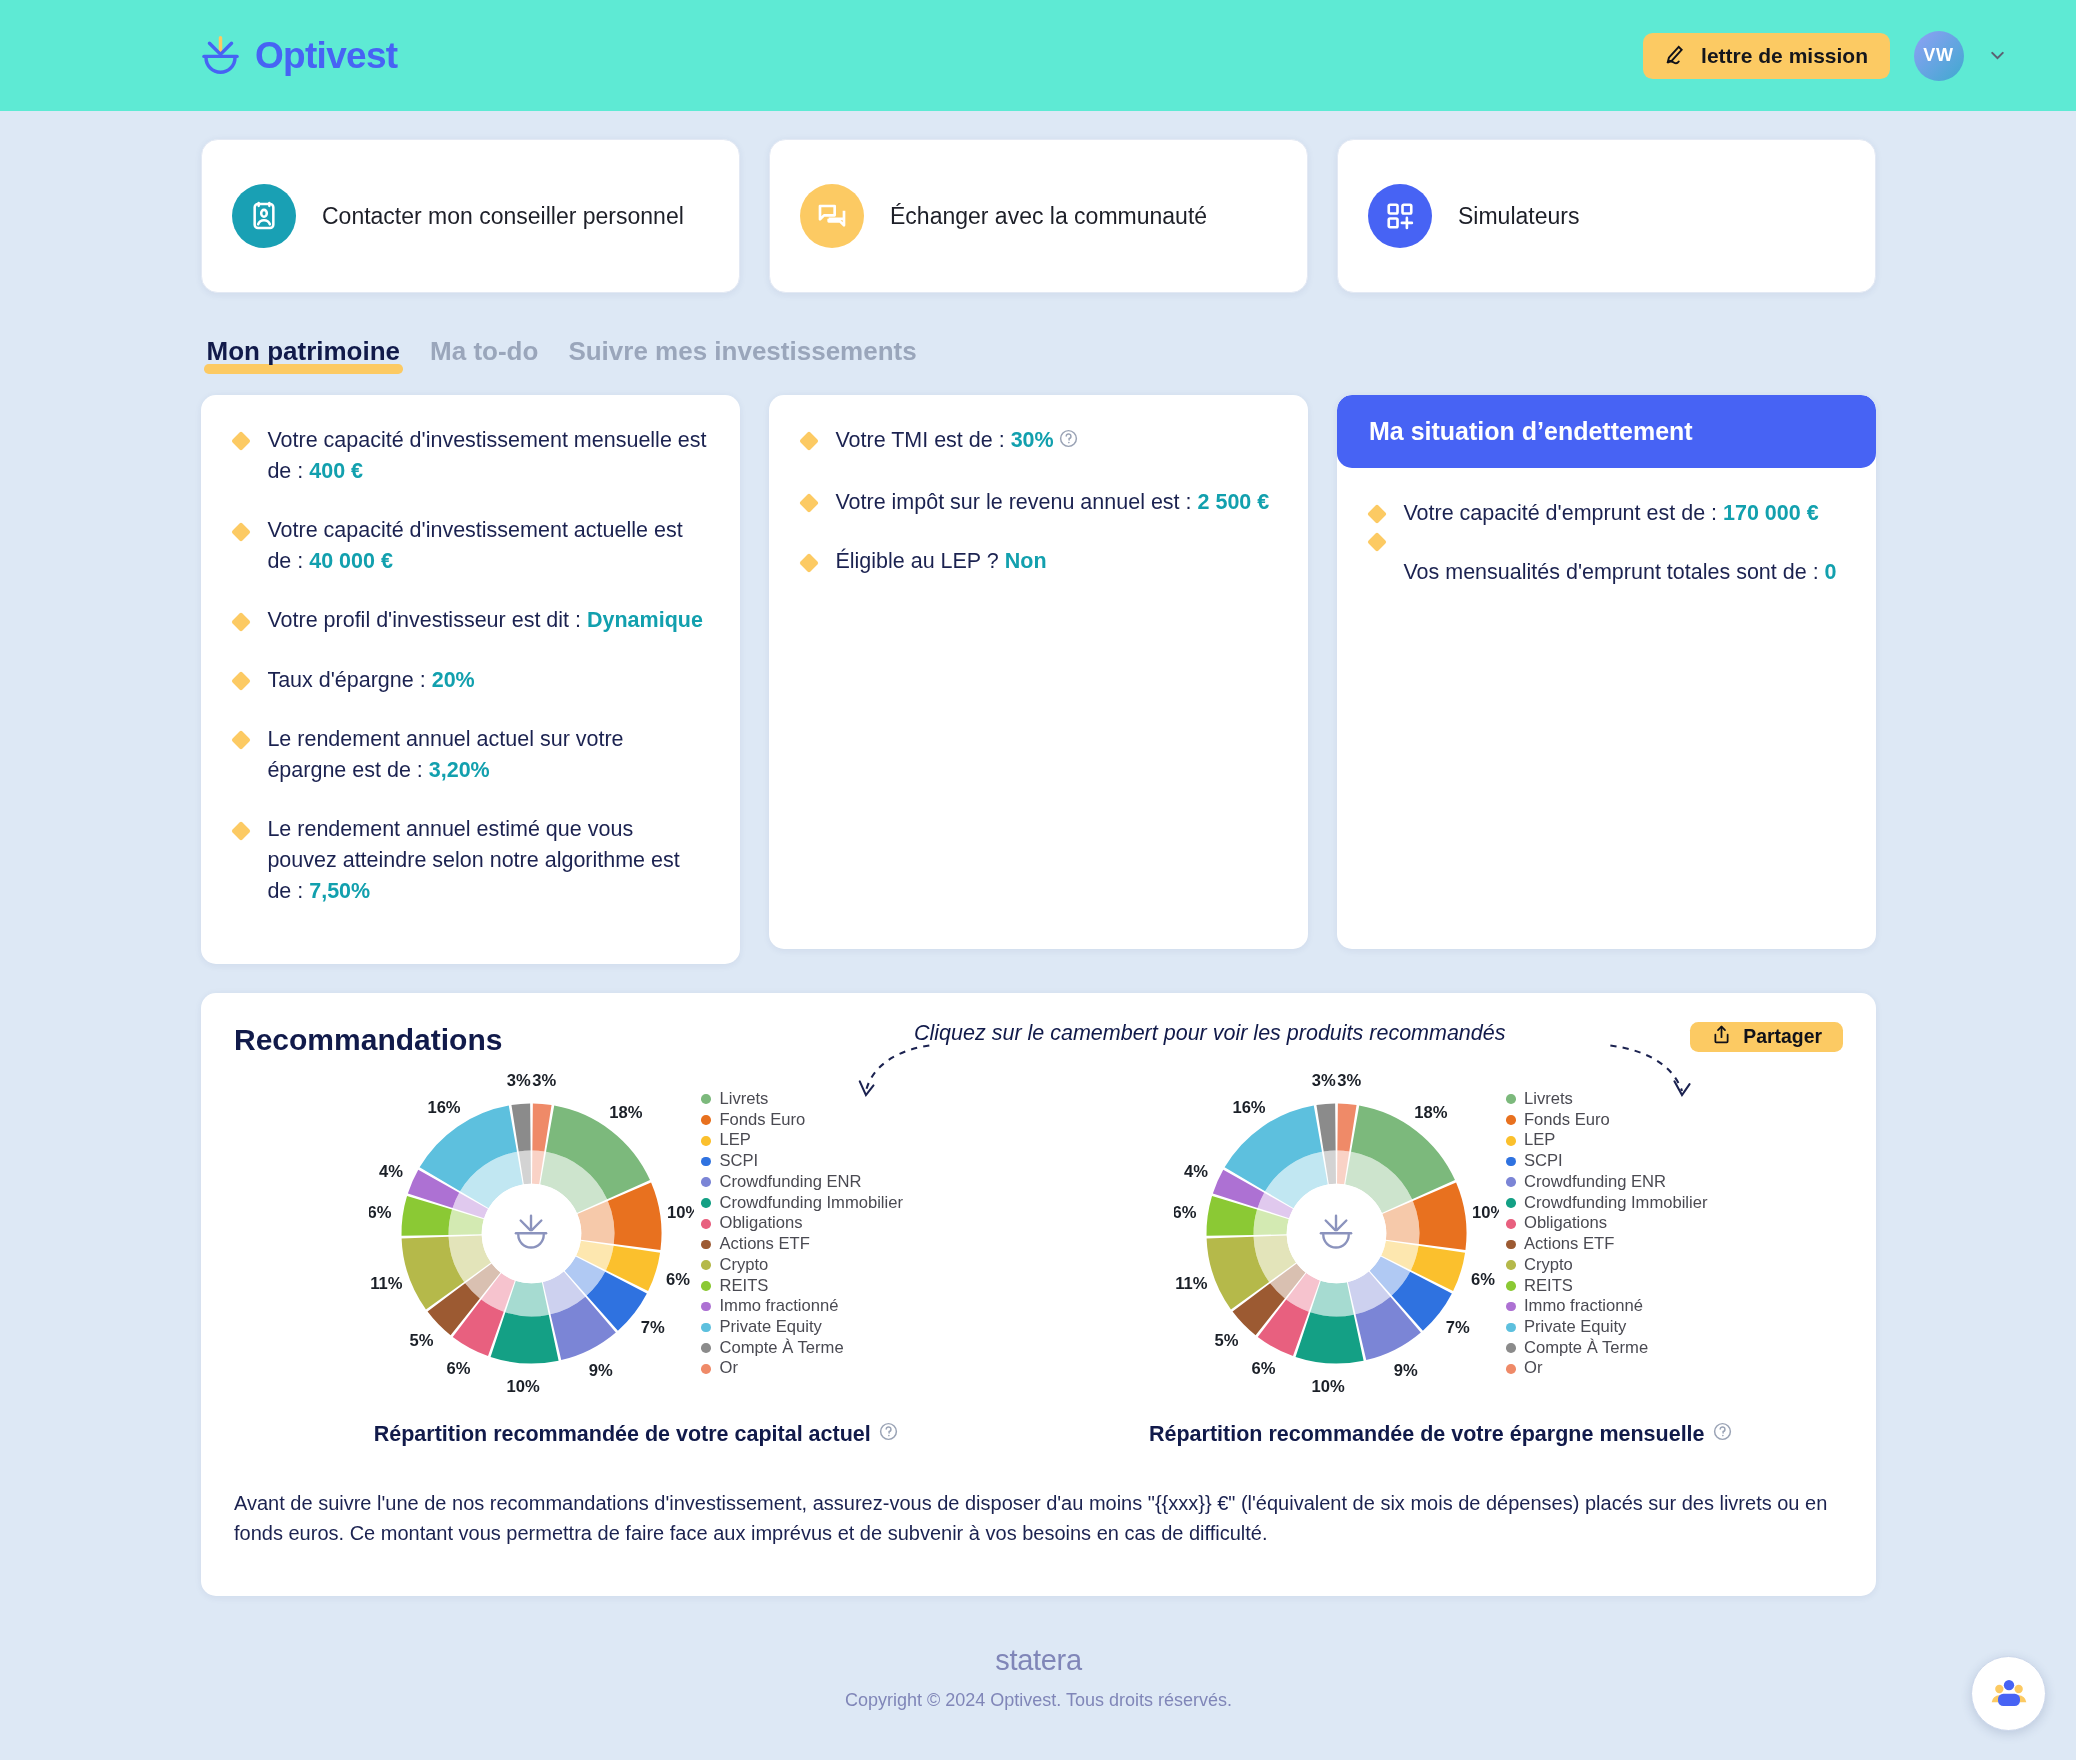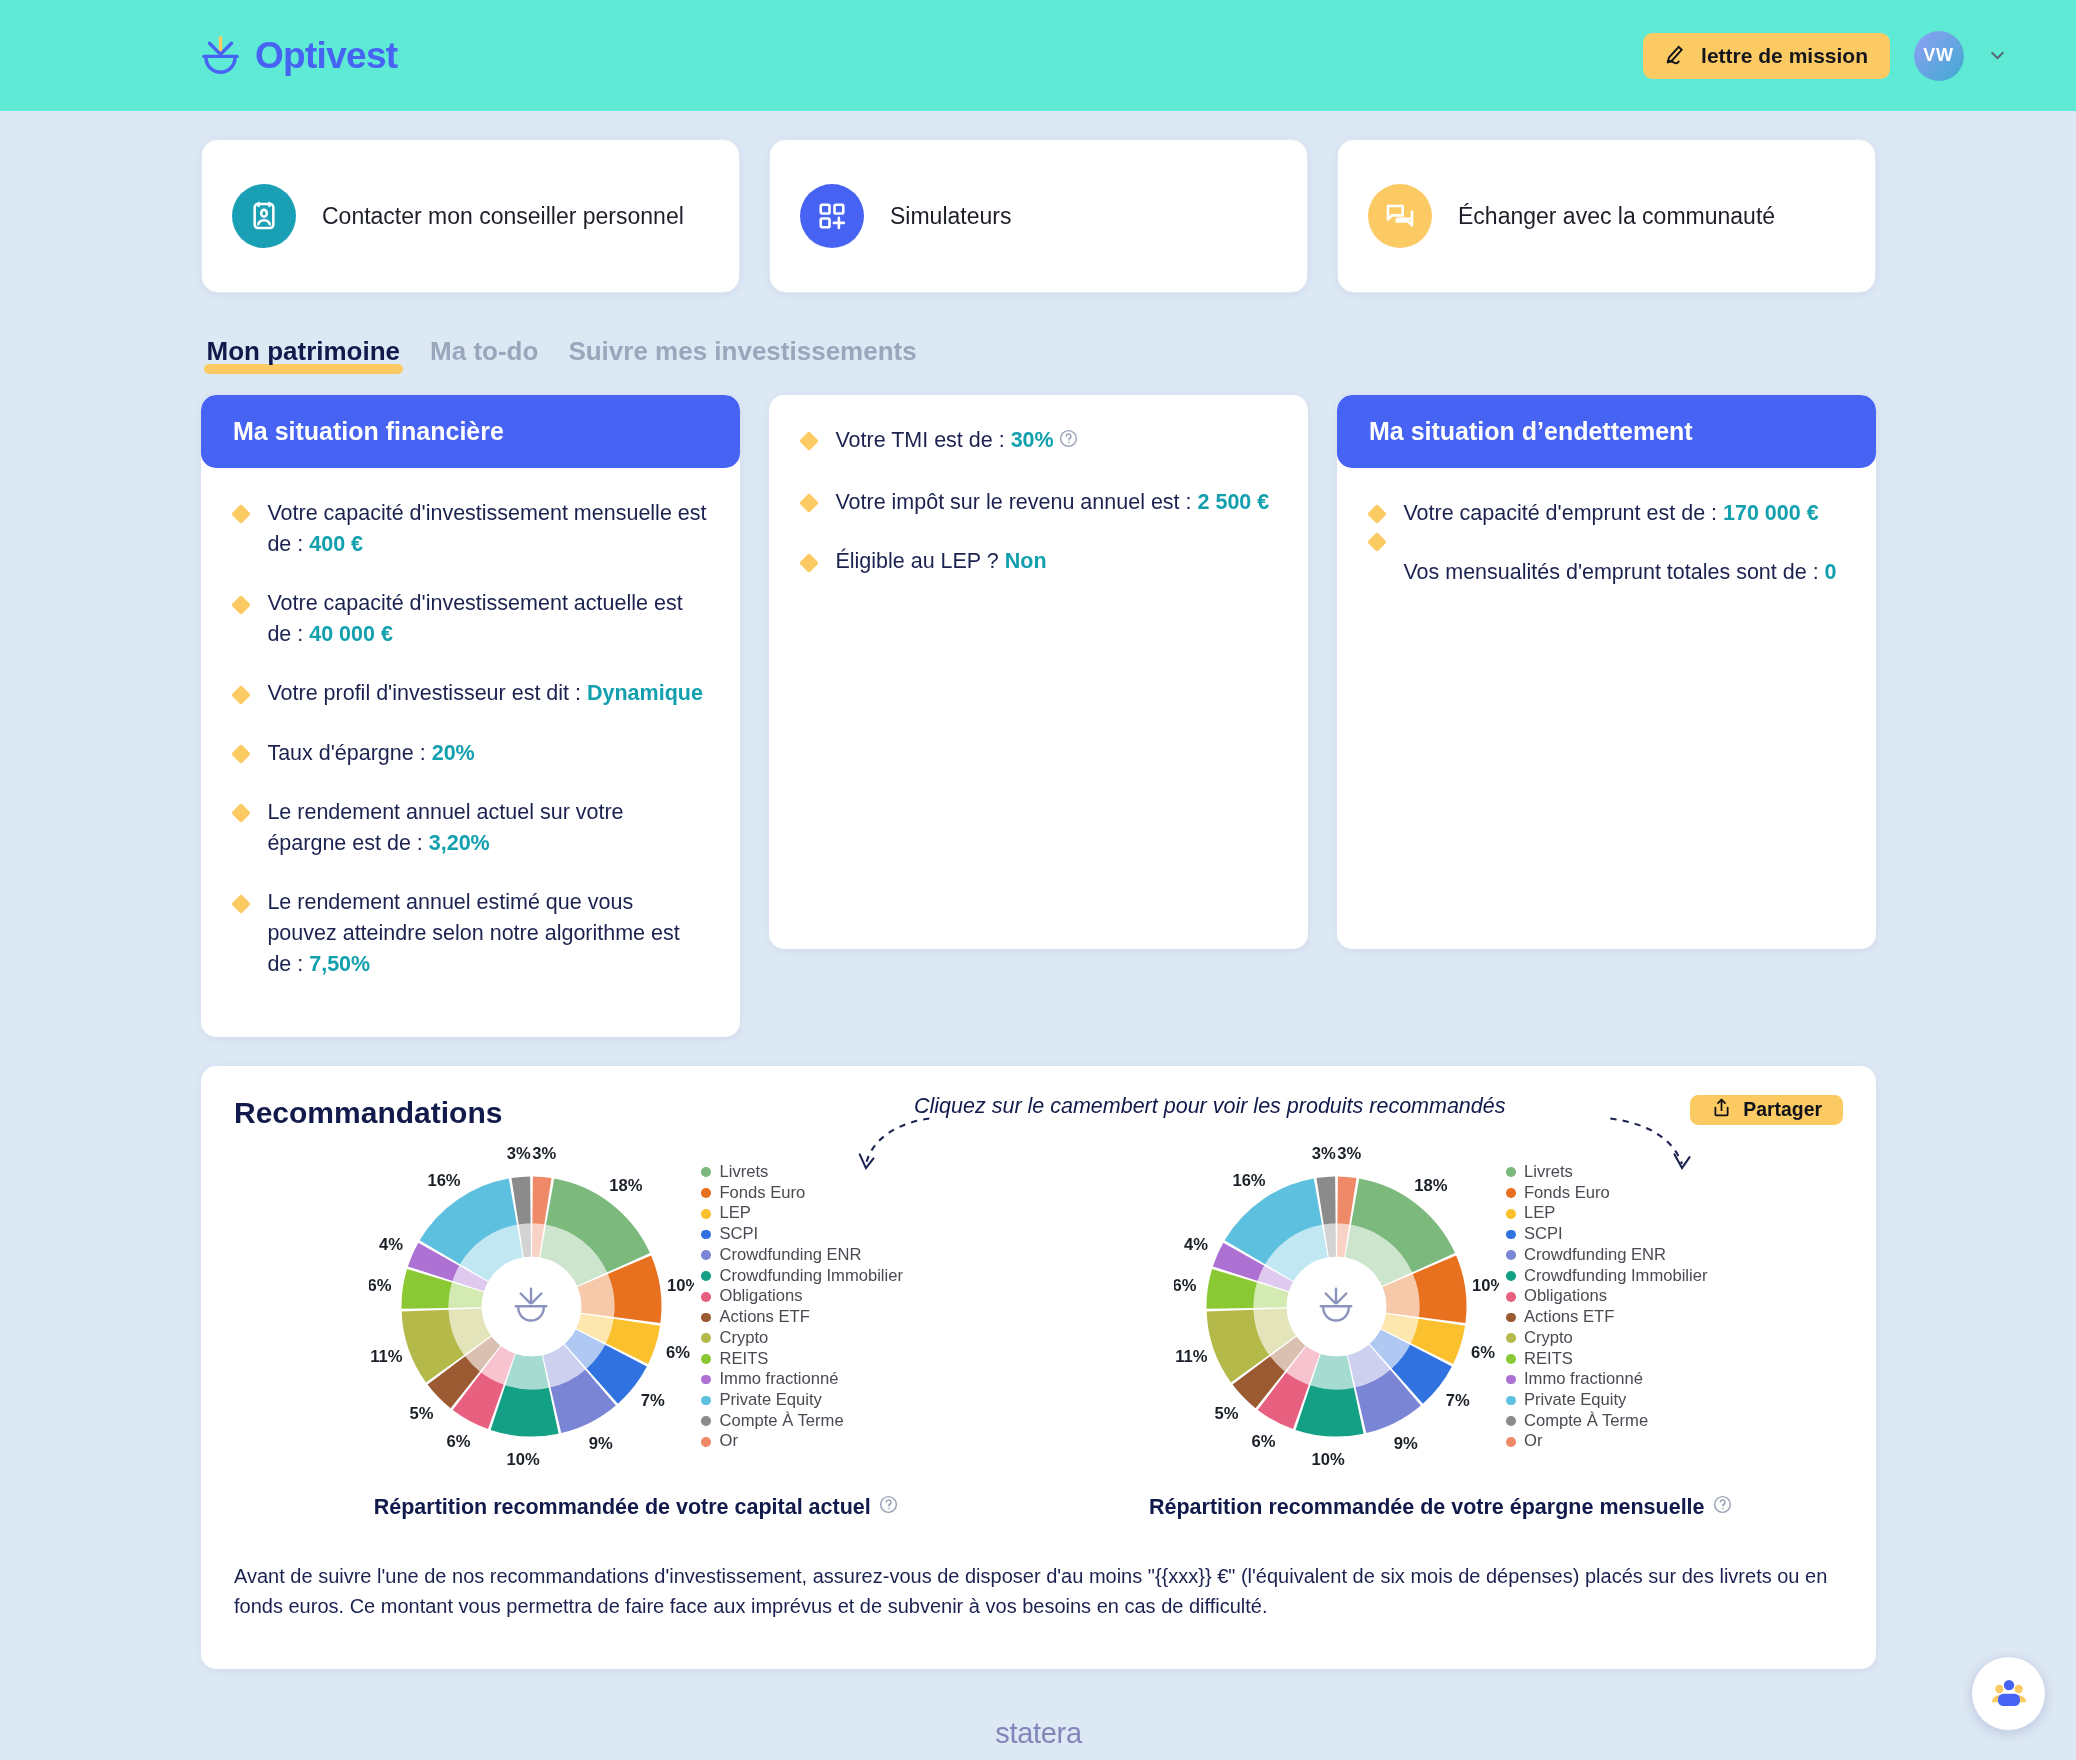--- a/index.html
+++ b/index.html
@@ -159,51 +159,50 @@
         <svg width="32" height="32" viewBox="0 0 24 24" fill="none" stroke="#fff" stroke-width="1.9" stroke-linecap="round">
           <rect x="5" y="3" width="14" height="18" rx="2.5"></rect>
           <path d="M8 2.2 L8 4.4 M16 2.2 L16 4.4"></path>
           <ellipse cx="12" cy="10" rx="2.1" ry="2.6"></ellipse>
           <path d="M7.6 18.2 a4.7 4.7 0 0 1 8.8 0"></path>
         </svg>
       </div>
       <div class="qlabel">Contacter mon conseiller personnel</div>
     </div>
     <div class="quick-card">
+      <div class="qicon yellow">
+        <svg width="32" height="32" viewBox="0 0 24 24" fill="none" stroke="#fff" stroke-width="2" stroke-linejoin="round">
+          <path d="M3 4.5 h11 v7 h-8 l-3 3 z"></path>
+          <path d="M9.5 14.2 h11.5 v-6.2 M21 8 v11 l-3 -3 h-8.5 v-2"></path>
+        </svg>
+      </div>
+      <div class="qlabel">Échanger avec la communauté</div>
+    </div>
+    <div class="quick-card">
       <div class="qicon blue">
         <svg width="30" height="30" viewBox="0 0 24 24" fill="none" stroke="#fff" stroke-width="2.1">
           <rect x="3" y="3" width="7" height="7" rx="1"></rect>
           <rect x="14" y="3" width="7" height="7" rx="1"></rect>
           <rect x="3" y="14" width="7" height="7" rx="1"></rect>
           <path d="M17.5 13.5 v8 M13.5 17.5 h8" stroke-linecap="round"></path>
         </svg>
       </div>
       <div class="qlabel">Simulateurs</div>
     </div>
-    <div class="quick-card">
-      <div class="qicon yellow">
-        <svg width="32" height="32" viewBox="0 0 24 24" fill="none" stroke="#fff" stroke-width="2" stroke-linejoin="round">
-          <path d="M3 4.5 h11 v7 h-8 l-3 3 z"></path>
-          <path d="M9.5 14.2 h11.5 v-6.2 M21 8 v11 l-3 -3 h-8.5 v-2"></path>
-        </svg>
-      </div>
-      <div class="qlabel">Échanger avec la communauté</div>
-    </div>
   </div>
 
   <div class="tabs">
     <div class="tab active">Mon patrimoine</div>
     <div class="tab">Ma to-do</div>
     <div class="tab">Suivre mes investissements</div>
   </div>
 
   <div class="info-row">
 
     <div class="info-card">
-      <div class="info-head">Ma situation financière</div>
       <div class="info-body">
         <div class="bullet">
           <span class="diamond"></span>
           <span class="btext"><span>Votre capacité d'investissement mensuelle est de : </span><span class="val">400 €</span></span>
         </div>
         <div class="bullet">
           <span class="diamond"></span>
           <span class="btext"><span>Votre capacité d'investissement actuelle est de : </span><span class="val">40 000 €</span></span>
         </div>
         <div class="bullet">

